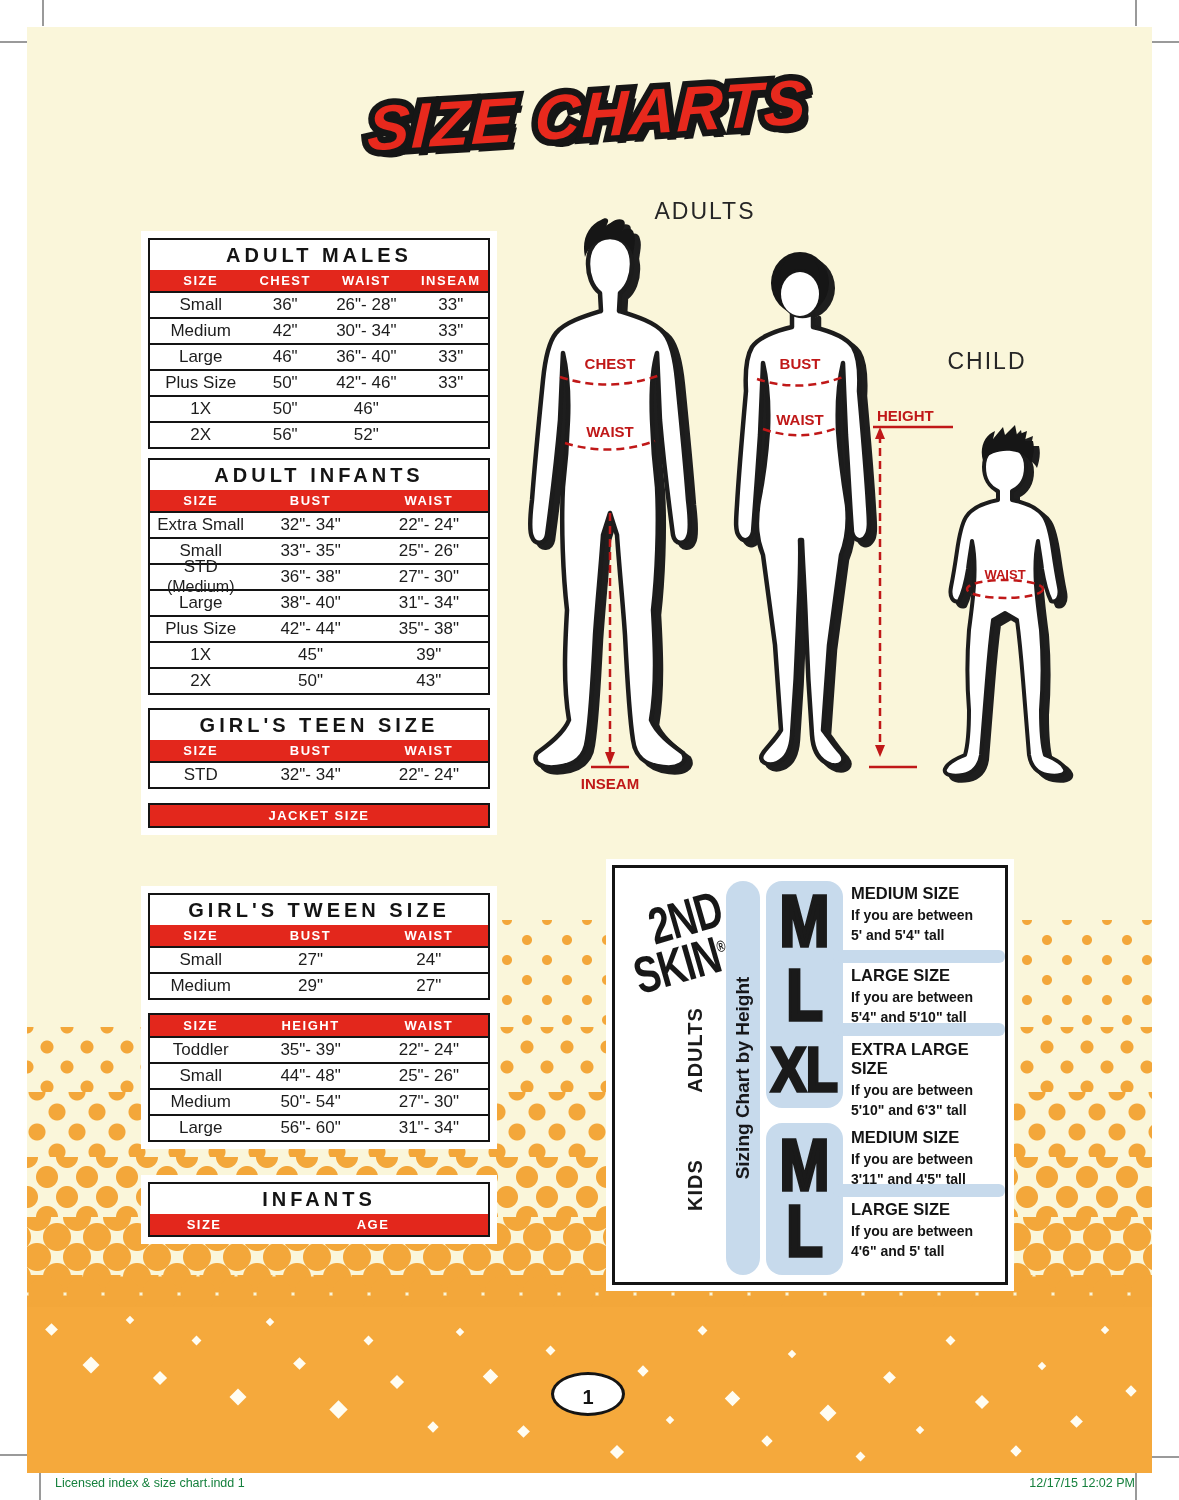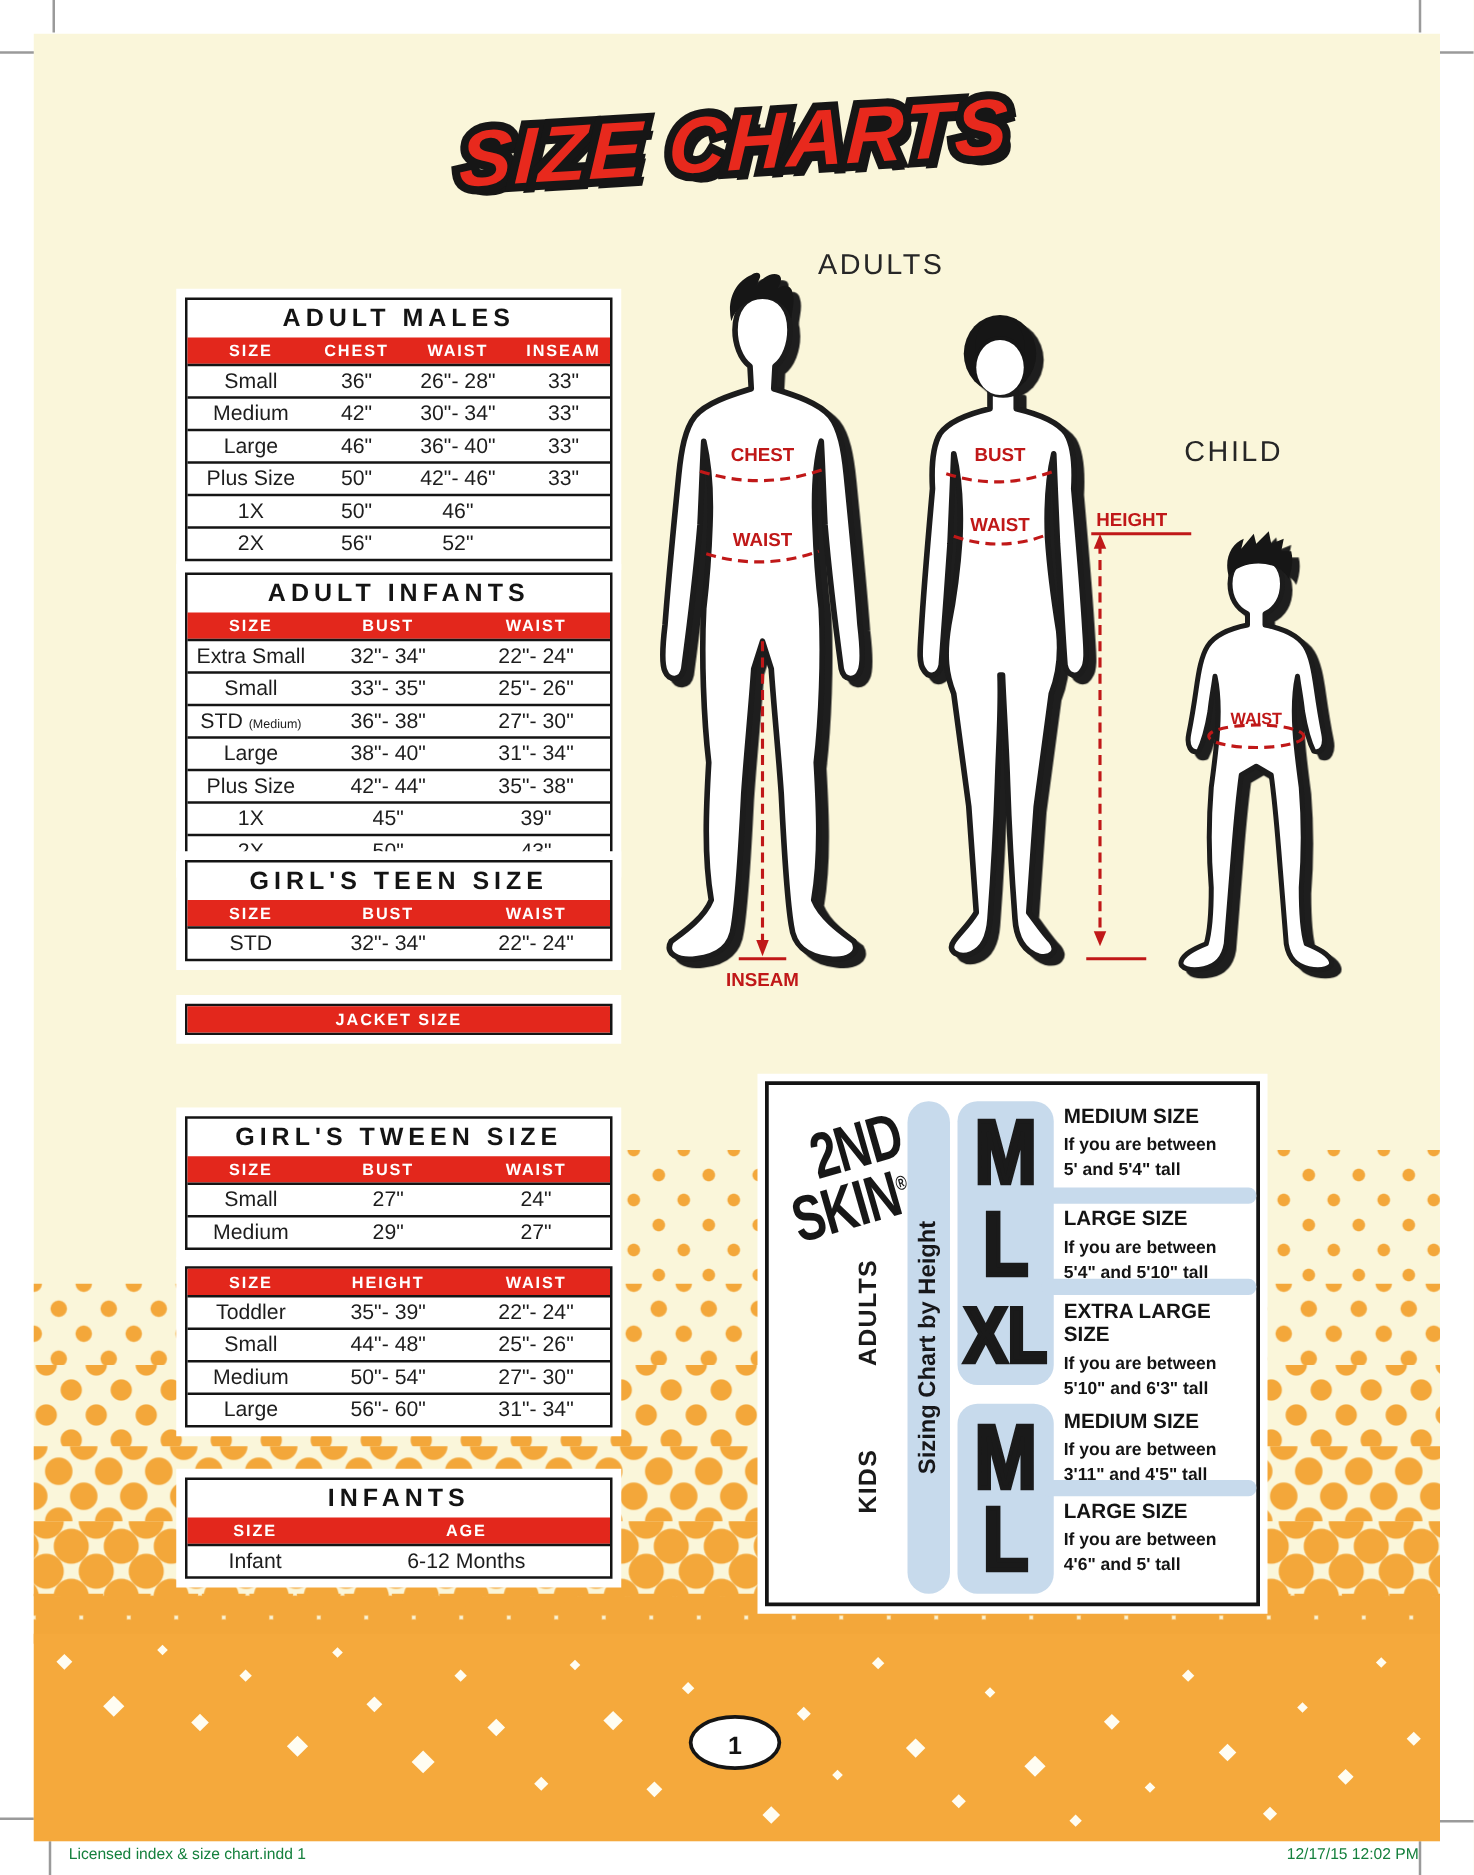--- a/index.html
+++ b/index.html
@@ -44,21 +44,21 @@
   
   .sizetable { position:absolute; left:121px; width:342px; background:#ffffff;
                border:2.5px solid #141414; box-shadow:0 0 0 7px #ffffff; box-sizing:border-box; }
   .t-title { height:30px; line-height:31px; text-align:center; font-weight:bold;
              font-size:20px; letter-spacing:4px; color:#141414; }
   .t-row { display:flex; align-items:center; height:24px; }
   .t-head { background:#E3271C; color:#ffffff; font-weight:bold; font-size:13px;
             letter-spacing:1.5px; height:21px; }
   .t-data { border-top:2.5px solid #141414; font-size:17px; color:#1d1d1d; }
   .t-row span { display:inline-block; text-align:center; }
-  .t-data small { font-size:10px; }
+  .t-data small { font-size:16px; }
   
   .figures { position:absolute; left:478px; top:168px; }
   .figshadow { filter:drop-shadow(6px 5px 0 #1e1e1e); }
   
   .skinbox { position:absolute; left:585px; top:838px; width:396px; height:420px;
              background:#ffffff; border:3px solid #141414; box-shadow:0 0 0 6px #ffffff; box-sizing:border-box; }
   .skinbox > div { position:absolute; }
   .logo { left:10px; top:26px; width:140px; transform:rotate(-16deg); color:#171717; font-weight:bold; }
   .logo .l1 { display:block; font-size:38px; line-height:32px; margin-left:28px;
               letter-spacing:-1px; transform:scaleY(1.35); transform-origin:left top; }
@@ -231,21 +231,21 @@
         <span style="width:30%">1X</span>
         <span style="width:35%">45"</span>
         <span style="width:35%">39"</span>
       </div>
       <div class="t-row t-data">
         <span style="width:30%">2X</span>
         <span style="width:35%">50"</span>
         <span style="width:35%">43"</span>
       </div>
     </div>
-  <div class="sizetable" style="top:661px">
+  <div class="sizetable" style="top:681px">
       <div class="t-title">GIRL'S TEEN SIZE</div>
       <div class="t-row t-head">
         <span style="width:30%">SIZE</span>
         <span style="width:35%">BUST</span>
         <span style="width:35%">WAIST</span>
       </div>
       <div class="t-row t-data">
         <span style="width:30%">STD</span>
         <span style="width:35%">32"- 34"</span>
         <span style="width:35%">22"- 24"</span>
@@ -299,24 +299,20 @@
         <span style="width:30%">Large</span>
         <span style="width:35%">56"- 60"</span>
         <span style="width:35%">31"- 34"</span>
       </div>
     </div>
   <div class="sizetable" style="top:1155px">
       <div class="t-title">INFANTS</div>
       <div class="t-row t-head">
         <span style="width:32%">SIZE</span>
         <span style="width:68%">AGE</span>
-      </div>
-      <div class="t-row t-data">
-        <span style="width:32%">Infant</span>
-        <span style="width:68%">6-12 Months</span>
       </div>
     </div>
 
   <svg class="figures" width="595" height="615" viewBox="0 0 595 615">
 
     <text x="200" y="24" font-size="23" fill="#262626" letter-spacing="2" text-anchor="middle">ADULTS</text>
     <text x="482" y="174" font-size="23" fill="#262626" letter-spacing="2" text-anchor="middle">CHILD</text>
 
     <g class="figshadow">
       <path fill="#ffffff" stroke="#1c1c1c" stroke-width="4.5" stroke-linejoin="round" d="M105,42 C91,42 83,53 83,69 C83,80 87,92 95,98 L96,116 C80,121 60,127 51,138 C43,148 40,165 38,185 C35,215 30,265 27,305 C25,322 24,336 27,342 C30,350 40,350 42,340 C46,310 52,260 55,225 C56,205 57,175 58,158 C62,175 64,200 63,225 C62,255 60,275 58,292 C56,330 58,380 62,415 C60,450 58,490 64,525 C58,540 40,552 32,558 C26,568 38,574 52,572 C70,570 80,562 82,545 C86,520 88,480 90,440 C92,410 96,370 98,340 L105,318 L112,340 C114,370 118,410 120,440 C122,480 124,520 128,545 C130,562 140,570 158,572 C172,574 184,568 178,558 C170,552 152,540 146,525 C152,490 150,450 148,415 C152,380 154,330 152,292 C150,275 148,255 147,225 C146,200 147,175 152,158 C153,175 154,205 155,225 C158,260 164,310 168,340 C170,350 180,350 183,342 C186,336 185,322 183,305 C180,265 175,215 172,185 C170,165 167,148 159,138 C150,127 130,121 114,116 L115,98 C123,92 127,80 127,69 C127,53 119,42 105,42 Z"></path>

